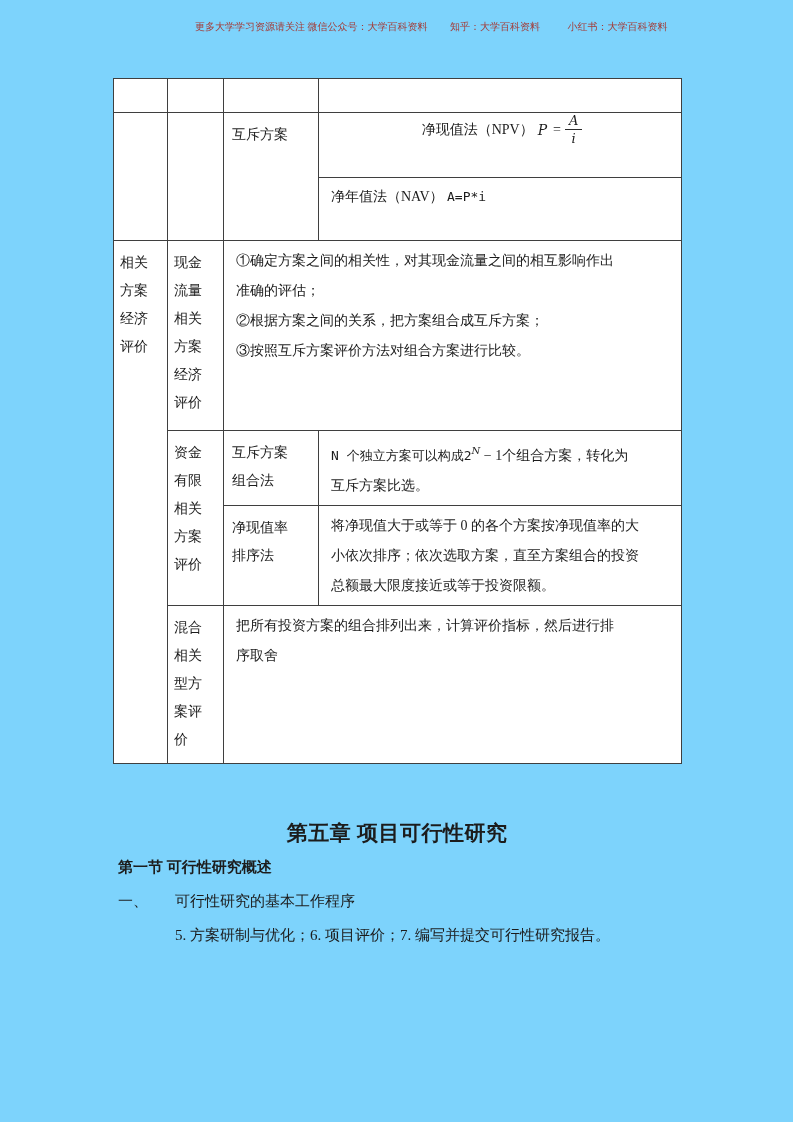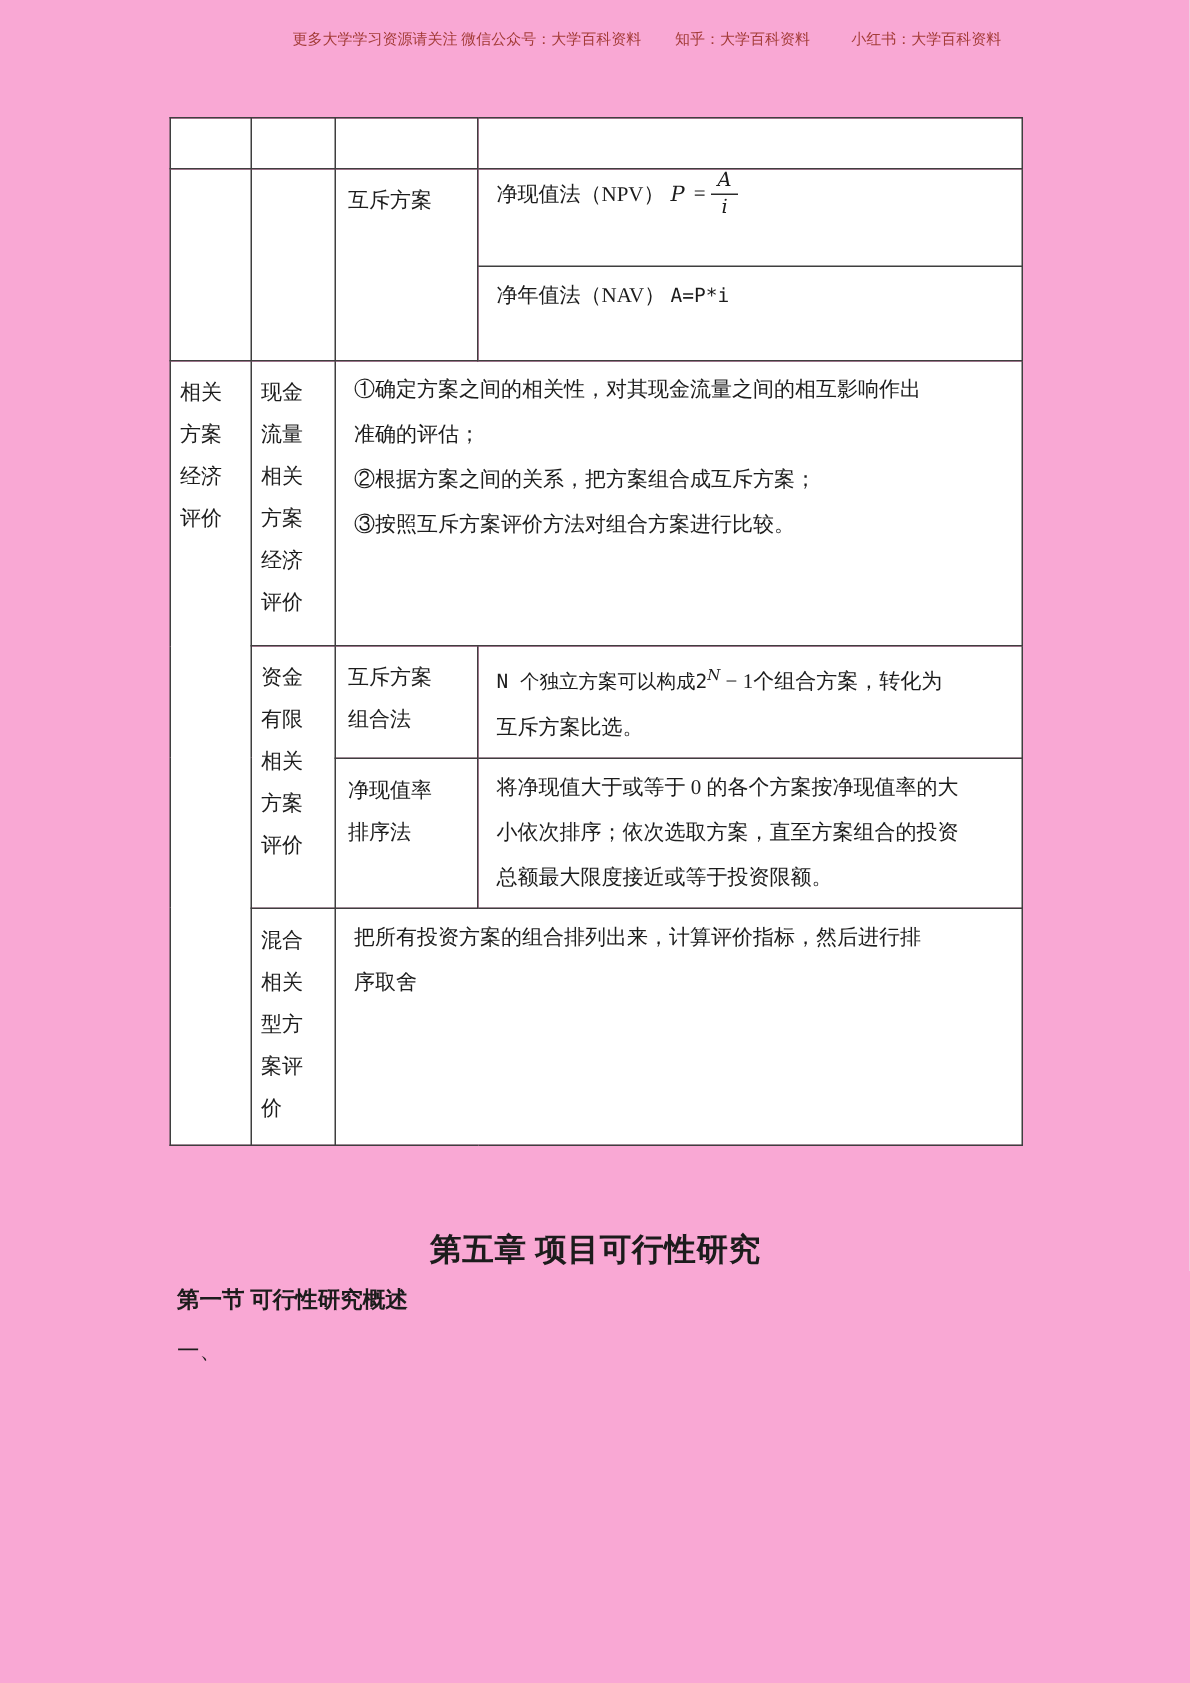--- a/index.html
+++ b/index.html
@@ -1,20 +1,20 @@
 <!DOCTYPE html>
 <html><head>
 <meta charset="utf-8">
 <style>
   * { margin:0; padding:0; box-sizing:border-box; }
   html,body { background:#e9e9e9; }
   .page {
     position:relative;
     width:793px; height:1122px;
-    background:#f9a8d4;
+    background:#7dd3fc;
     margin:0 auto;
     font-family:"Liberation Serif","DejaVu Serif",serif;
     color:#1c1c1c;
     overflow:hidden;
   }
 
   
   .promo {
     position:absolute; top:20px; left:195px;
     font-size:10px; line-height:14px;
@@ -38,21 +38,21 @@
   td .ln { white-space:nowrap; }
 
   .label-cell { padding:8px 4px 9px 6px; line-height:28px; }
   .label-cell3 { padding:8px 4px 4px 8px; line-height:28px; }
   .content-cell { padding:5px 8px 4px 12px; line-height:30px; }
 
   .formula-cell {
     padding:0 8px 0 12px;
     line-height:normal;
   }
-  .npv-flex { display:flex; align-items:center; height:100%; }
+  .npv-flex { display:flex; align-items:center; height:100%;justify-content:center; }
   .nav-cell { padding-top:10px;padding-left:12px; }
 
   .latin { font-family:"DejaVu Sans Mono","Liberation Mono",monospace; font-size:13px; }
   .mathvar { font-family:"DejaVu Serif","Liberation Serif",serif; font-style:italic; font-size:14px; }
   .frac {
     display:inline-flex; flex-direction:column; align-items:center;
     vertical-align:middle; margin-left:4px;
     font-family:"DejaVu Serif","Liberation Serif",serif; font-style:italic;
     font-size:13px; line-height:15px;
   }
@@ -196,16 +196,18 @@
       </tr>
     </tbody>
       </table>
   </div>
 
   <div class="body-text">
     <div class="chapter-title">第五章 项目可行性研究</div>
     <div class="tline sect">第一节 可行性研究概述</div>
     <div class="tline list-head">
       <span class="marker">一、</span>
+      <span>可行性研究的基本工作程序</span>
     </div>
+    <div class="tline indent2">5. 方案研制与优化；6. 项目评价；7. 编写并提交可行性研究报告。</div>
   </div>
 
 </div>
 
 </body></html>

